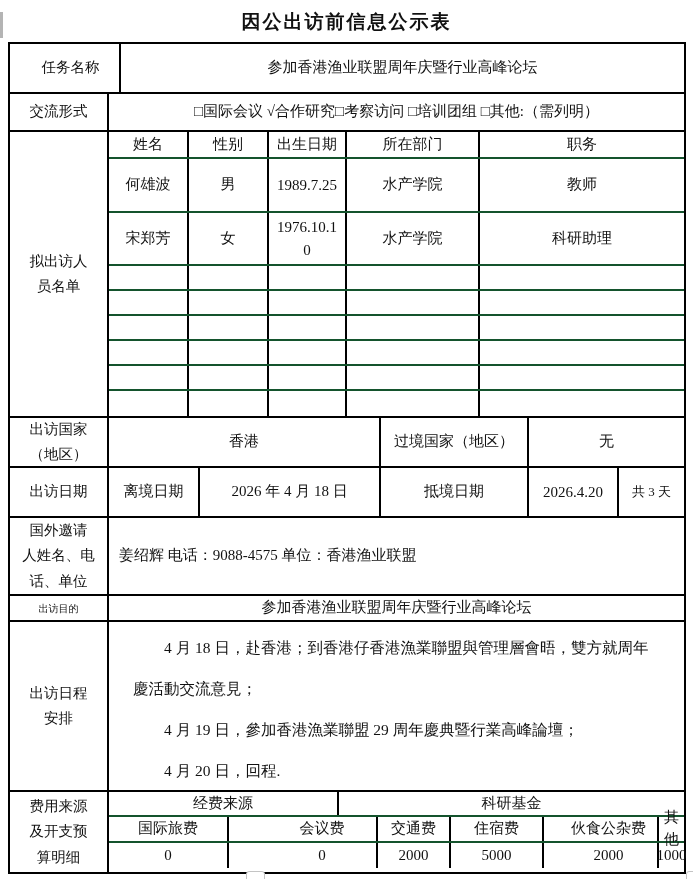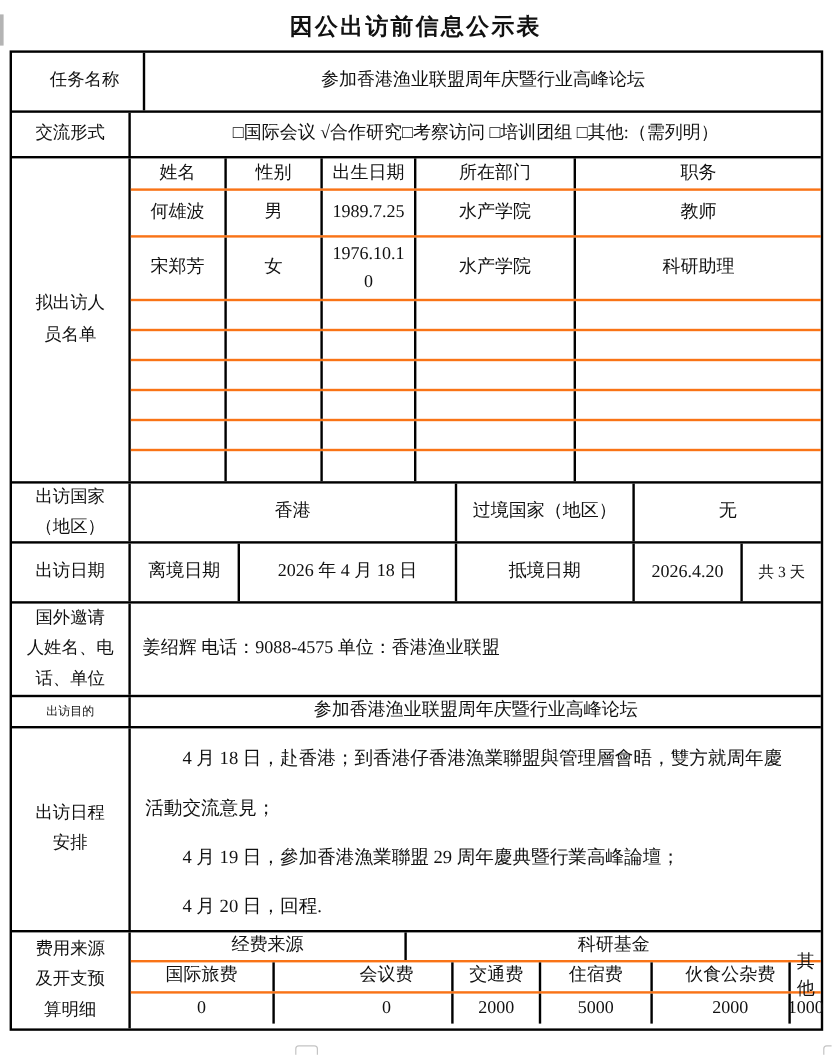--- a/index.html
+++ b/index.html
@@ -41,28 +41,28 @@
   .lbl {
     flex: 0 0 99px;
     white-space: pre-line;
     font-size: 14.5px;
     line-height: 1.75;
     padding: 2px 2px;
   }
   .grow { flex: 1 1 auto; }
   .left-align { justify-content: flex-start; text-align: left; padding-left: 10px; }
   .subcol { flex: 1 1 auto; display: flex; flex-direction: column; min-width: 0; }
-  .subrow { display: flex; border-bottom: 2px solid #f97316; align-items: stretch; flex: 0 0 auto; }
+  .subrow { display: flex; border-bottom: 2px solid #14532d; align-items: stretch; flex: 0 0 auto; }
   .subrow:last-child { border-bottom: none; }
   .wrap-num { word-break: break-all; line-height: 1.5; }
   
   .h-task { height: 50px; padding-left: 12px; }
   .h-exchange { height: 38px; }
   .h-mem-head { height: 27px; }
-  .h-mem-big1 { height: 39px; }
+  .h-mem-big1 { height: 54px; }
   .h-mem-big2 { height: 53px; }
   .h-mem-empty { height: 25px; }
   .h-country { height: 50px; justify-content: flex-end; }
   .h-dates { height: 50px; }
   .h-inviter { height: 78px; }
   .h-purpose { height: 26px; }
   .h-itinerary { height: 170px; }
   .h-fee-1 { height: 25px; }
   .h-fee-2 { height: 26px; }
   .h-fee-3 { height: 25px; }
@@ -90,21 +90,21 @@
   .fc5 { flex: 0 0 115px; padding-left: 20px; }
   .fc6 { flex: 1 1 auto; }
   .fee-src { flex: 0 0 230px; }
   .fee-fund { flex: 1 1 auto; }
   
   .itinerary-cell {
     flex: 1 1 auto;
     display: block;
     text-align: left;
     border-right: none;
-    padding: 5px 24px 0 12px;
+    padding: 5px 24px 0 24px;
     font-size: 15.5px;
   }
   .itinerary-cell p { text-indent: 2em; line-height: 41px; }
   
   .edge-sliver {
     position: absolute; left: 0; top: 12px;
     width: 3px; height: 26px;
     background: #b4b4b4;
   }
   .bottom-artifact-left {

